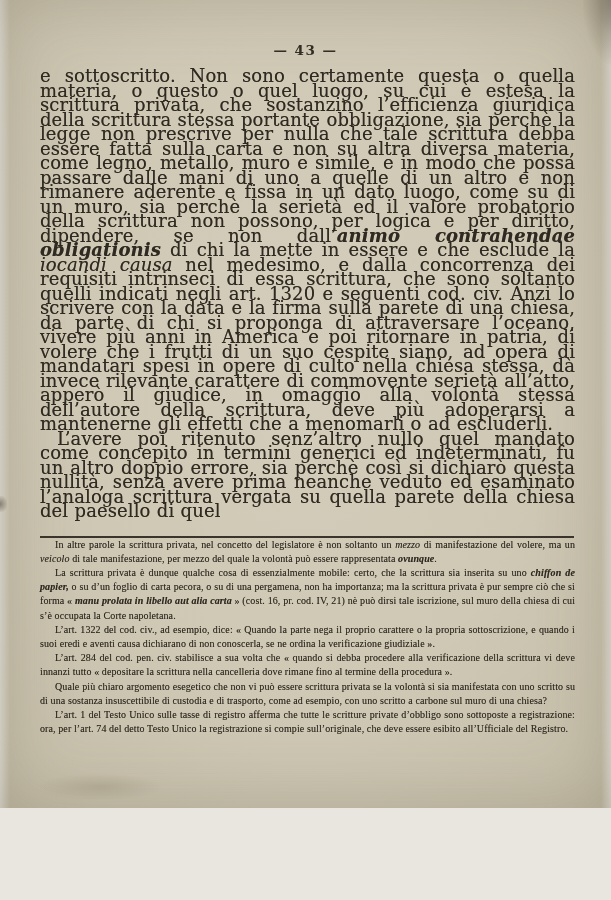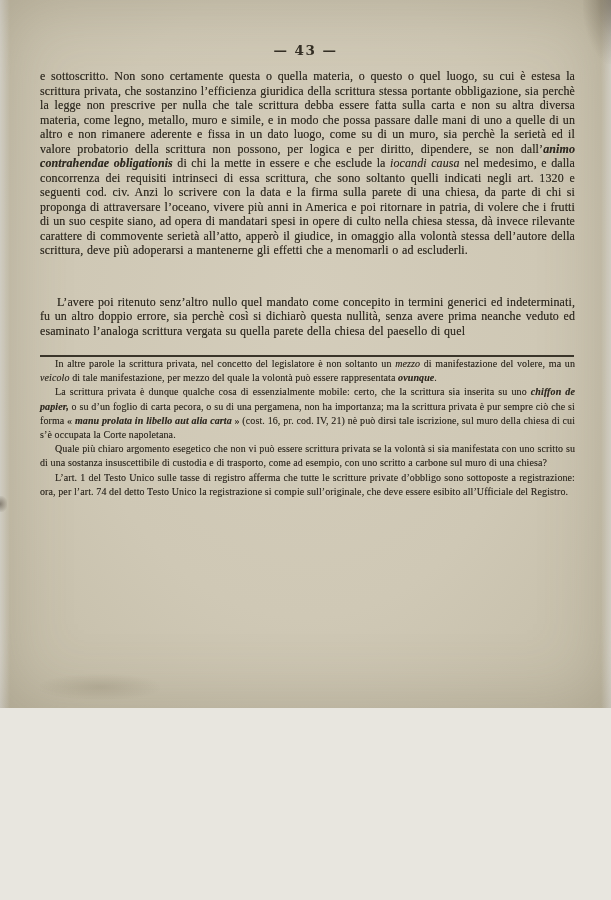--- a/index.html
+++ b/index.html
@@ -8,21 +8,21 @@
     background: #e8e6df;
   }
   body {
     width: 611px;
     height: 900px;
     font-family: "DejaVu Serif", "Liberation Serif", serif;
   }
   .scan {
     position: relative;
     width: 611px;
-    height: 708px;
+    height: 808px;
     overflow: hidden;
     color: #2f2a21;
     background:
       linear-gradient(90deg, rgba(228,226,219,0.9) 0px, rgba(228,226,219,0) 10px, rgba(228,226,219,0) 601px, rgba(228,226,219,0.9) 611px),
       radial-gradient(ellipse at 50% 42%, #d4cdbb 0%, #cfc8b5 55%, #c3bca7 100%);
     box-shadow: inset 0 0 70px rgba(110, 100, 75, 0.30);
   }
   .artifact { position: absolute; pointer-events: none; }
   .corner-tr {
     top: -6px; right: -6px; width: 34px; height: 70px;
@@ -39,30 +39,29 @@
   .page-number {
     padding-top: 42px;
     text-align: center;
     font-size: 13.5px;
     font-weight: bold;
     letter-spacing: 1.5px;
     color: #332e24;
   }
   .main-text {
     margin: 11px 36px 0 40px;
-    font-size: 12px;
+    font-size: 18px;
     line-height: 14.5px;
     text-align: justify;
     letter-spacing: 0.1px;
     word-spacing: 0.5px;
     text-shadow: 0 0 0.5px rgba(47,42,33,0.55);
-    font-family: Liberation Serif, serif;
   }
   .main-para { margin: 0; }
-  .main-para.indent { text-indent: 17px; margin-top: 37px; }
+  .main-para.indent { text-indent: 17px; }
   .footnote-rule {
     height: 2px;
     margin: 17px 37px 0 40px;
     background: #3a352a;
   }
   .footnotes {
     margin: 0 36px 0 40px;
     font-size: 10px;
     line-height: 14.2px;
     text-align: justify;
@@ -88,16 +87,18 @@
   <div class="main-text">
       <p class="main-para"><span>e sottoscritto. Non sono certamente questa o quella materia, o questo o quel luogo, su cui è estesa la scrittura privata, che sostanzino l’efficienza giuridica della scrittura stessa portante obbligazione, sia perchè la legge non prescrive per nulla che tale scrittura debba essere fatta sulla carta e non su altra diversa materia, come legno, metallo, muro e simile, e in modo che possa passare dalle mani di uno a quelle di un altro e non rimanere aderente e fissa in un dato luogo, come su di un muro, sia perchè la serietà ed il valore probatorio della scrittura non possono, per logica e per diritto, dipendere, se non dall’</span><span class="em b">animo contrahendae obligationis</span><span> di chi la mette in essere e che esclude la </span><span class="em">iocandi causa</span><span> nel medesimo, e dalla concorrenza dei requisiti intrinseci di essa scrittura, che sono soltanto quelli indicati negli art. 1320 e seguenti cod. civ. Anzi lo scrivere con la data e la firma sulla parete di una chiesa, da parte di chi si proponga di attraversare l’oceano, vivere più anni in America e poi ritornare in patria, di volere che i frutti di un suo cespite siano, ad opera di mandatari spesi in opere di culto nella chiesa stessa, dà invece rilevante carattere di commovente serietà all’atto, apperò il giudice, in omaggio alla volontà stessa dell’autore della scrittura, deve più adoperarsi a mantenerne gli effetti che a menomarli o ad escluderli.</span></p>
       <p class="main-para indent"><span>L’avere poi ritenuto senz’altro nullo quel mandato come concepito in termini generici ed indeterminati, fu un altro doppio errore, sia perchè così si dichiarò questa nullità, senza avere prima neanche veduto ed esaminato l’analoga scrittura vergata su quella parete della chiesa del paesello di quel</span></p>
     </div>
 
   <div class="footnote-rule"></div>
 
   <div class="footnotes">
       <p class="foot-para indent"><span>In altre parole la scrittura privata, nel concetto del legislatore è non soltanto un </span><span class="em">mezzo</span><span> di manifestazione del volere, ma un </span><span class="em">veicolo</span><span> di tale manifestazione, per mezzo del quale la volontà può essere rappresentata </span><span class="em b">ovunque</span><span>.</span></p>
       <p class="foot-para indent"><span>La scrittura privata è dunque qualche cosa di essenzialmente mobile: certo, che la scrittura sia inserita su uno </span><span class="em b">chiffon de papier,</span><span> o su d’un foglio di carta pecora, o su di una pergamena, non ha importanza; ma la scrittura privata è pur sempre ciò che si forma « </span><span class="em b">manu prolata in libello aut alia carta</span><span> » (cost. 16, pr. cod. IV, 21) nè può dirsi tale iscrizione, sul muro della chiesa di cui s’è occupata la Corte napoletana.</span></p>
+      <p class="foot-para indent"><span>L’art. 1322 del cod. civ., ad esempio, dice: « Quando la parte nega il proprio carattere o la propria sottoscrizione, e quando i suoi eredi e aventi causa dichiarano di non conoscerla, se ne ordina la verificazione giudiziale ».</span></p>
+      <p class="foot-para indent"><span>L’art. 284 del cod. pen. civ. stabilisce a sua volta che « quando si debba procedere alla verificazione della scrittura vi deve innanzi tutto « depositare la scrittura nella cancelleria dove rimane fino al termine della procedura ».</span></p>
       <p class="foot-para indent"><span>Quale più chiaro argomento esegetico che non vi può essere scrittura privata se la volontà si sia manifestata con uno scritto su di una sostanza insuscettibile di custodia e di trasporto, come ad esempio, con uno scritto a carbone sul muro di una chiesa?</span></p>
       <p class="foot-para indent"><span>L’art. 1 del Testo Unico sulle tasse di registro afferma che tutte le scritture private d’obbligo sono sottoposte a registrazione: ora, per l’art. 74 del detto Testo Unico la registrazione si compie sull’originale, che deve essere esibito all’Ufficiale del Registro.</span></p>
     </div>
 </div>
 
 </body></html>

